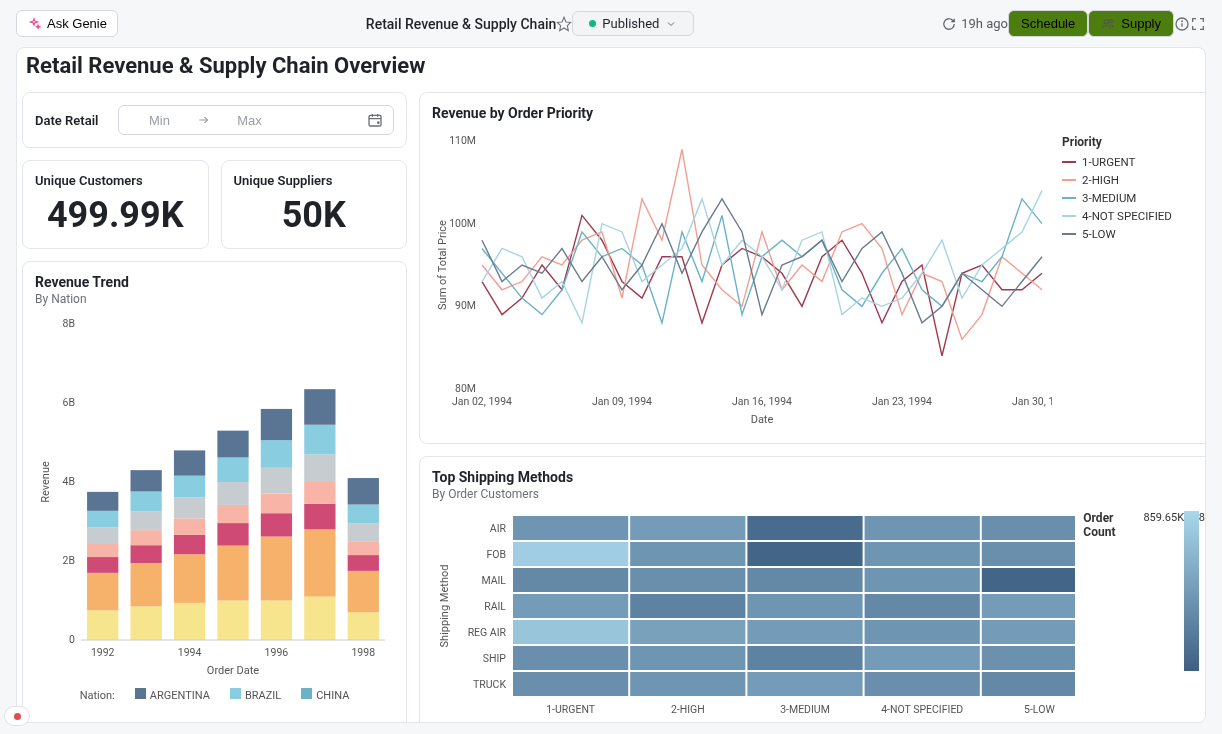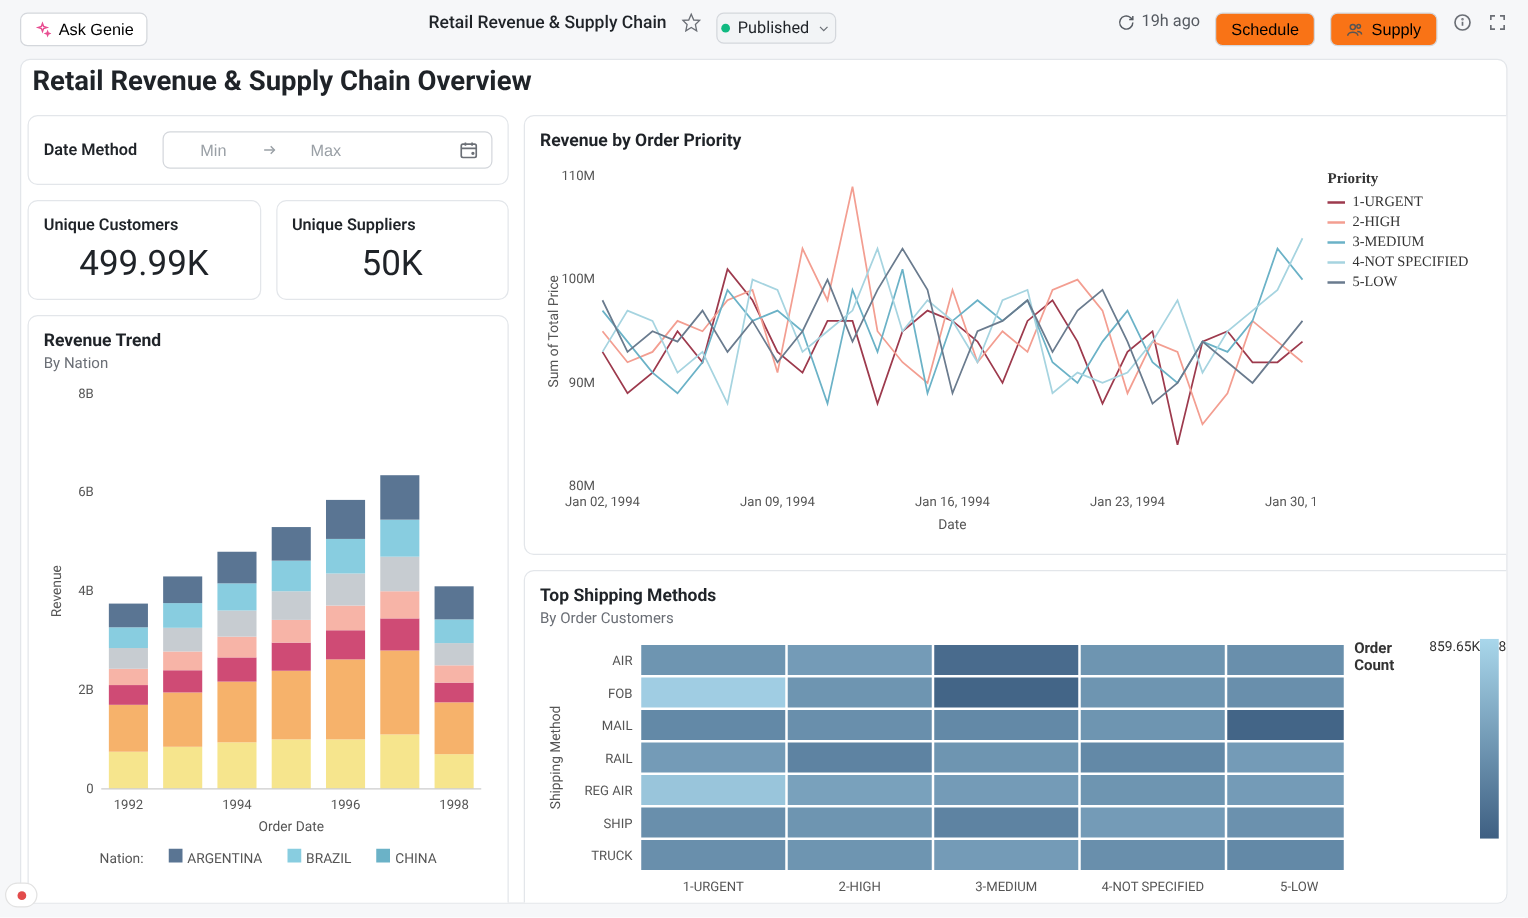--- a/index.html
+++ b/index.html
@@ -7,23 +7,23 @@
   font-family: -apple-system, BlinkMacSystemFont, "Segoe UI", Roboto, sans-serif;
   background: #f6f7f9;
   color: #1f2328;
   font-size: 13px;
   width: 1222px;
   height: 734px;
   overflow: hidden;
 }
 .topbar {
   display: flex;
-  align-items: flex-start;
+  align-items: center;
   padding: 10px 16px;
-  gap: 12px;
+  gap: 0;
 }
 .ask-genie {
   display: flex;
   align-items: center;
   gap: 6px;
   border: 1px solid #d4d7dc;
   border-radius: 6px;
   padding: 5px 10px;
   background: #fff;
   cursor: pointer;
@@ -32,30 +32,30 @@
 .genie-icon {
   width: 14px; height: 14px;
   color: #e84f92;
 }
 .spacer { flex: 1; }
 .page-title-top { font-size: 14px; font-weight: 500; }
 .star-icon { width:16px; height:16px; color:#6b6f76; cursor:pointer; }
 .pub-badge {
   display:flex; align-items:center; gap:6px;
   border:1px solid #d4d7dc; border-radius:6px;
-  padding:4px 3px; background:#f2f4f6; cursor:pointer;
+  padding:4px 16px; background:#f2f4f6; cursor:pointer;
 }
 .pub-dot { width:7px; height:7px; border-radius:50%; background:#10b981; }
 .chev-down { width:12px; height:12px; color:#6b6f76; }
 .refresh { display:flex; align-items:center; gap:5px; color:#555a61; cursor:pointer; }
 .refresh-icon { width:14px; height:14px; }
 .btn {
   display:flex; align-items:center; gap:6px;
   border:1px solid #d4d7dc; border-radius:6px;
-  padding:5px 12px; background:#f97316; cursor:pointer;
+  padding:5px 12px; background:#4d7c0f; cursor:pointer;
   font-size:13px;
 }
 .icon-btn { width:16px; height:16px; color:#6b6f76; cursor:pointer; }
 .dashboard {
   margin: 0 16px;
   border: 1px solid #e3e6ea;
   border-radius: 8px;
   background: #fff;
   padding: 5px;
   height: 676px;
@@ -82,30 +82,30 @@
   flex:1; display:flex; align-items:center; gap:8px;
   border:1px solid #d4d7dc; border-radius:6px; padding:6px 10px;
   color:#9aa0a6;
 }
 .date-input input { border:none; outline:none; width:60px; font-size:13px; color:#333;text-align:center; }
 .date-input input::placeholder { color:#9aa0a6; }
 .arrow-right { width:14px; height:14px; color:#9aa0a6; }
 .kpis { display:flex; gap:12px; }
 .kpi { flex:1; text-align:center; }
 .kpi-label { font-size:13px; font-weight:600; text-align:left; margin-bottom:6px; }
-.kpi-value { font-size:28px; font-weight:400; }
+.kpi-value { font-size:36px; font-weight:700; }
 .tile-title { font-weight:700; font-size:14px; }
 .tile-sub { font-size:12px; color:#6b6f76; margin-top:2px; }
 .chart-area { position:relative; margin-top:10px; }
 svg { display:block; }
 .tick-label { font-size:10.5px; fill:#555; }
 .axis-title { font-size:11px; fill:#555; }
 .legend-h { display:flex; gap:20px; font-size:11px; color:#555; align-items:center; justify-content:center; margin-top:2px;}
 .legend-h .sw { width:11px; height:11px; display:inline-block; margin-right:4px; }
-.legend-v { font-size:11.5px; color:#333;font-family:Liberation Serif, serif; }
+.legend-v { font-size:11.5px; color:#333; }
 .legend-v .row { display:flex; align-items:center; gap:6px; margin-bottom:4px; }
 .legend-v .line { width:14px; height:2px; }
 .legend-title { font-weight:700; font-size:12px; margin-bottom:6px; }
 .floating-bubble {
   position:absolute; bottom:8px; left:4px;
   width:26px; height:20px;
   border:1px solid #e2e2e2; border-radius:10px;
   background:#fff;
   display:flex; align-items:center; justify-content:center;
 }
@@ -168,21 +168,21 @@
       <polyline points="20 15 20 20 15 20"></polyline>
     </svg>
 </div>
 
 <div class="dashboard">
   <div class="dash-title">Retail Revenue &amp; Supply Chain Overview</div>
   <div class="grid">
 
     <div class="left-col">
       <div class="tile date-range-tile">
-        <span class="date-label">Date Method</span>
+        <span class="date-label">Date Retail</span>
         <div class="date-input">
           <input placeholder="Min" style="">
           <svg class="arrow-right" viewBox="0 0 24 24" fill="none" stroke="currentColor" stroke-width="2">
               <line x1="4" y1="12" x2="18" y2="12"></line>
               <polyline points="13 7 18 12 13 17"></polyline>
             </svg>
           <input placeholder="Max" style="">
           <svg style="width:16px;height:16px;color:#6b6f76;margin-left:auto" viewBox="0 0 24 24" fill="none" stroke="currentColor" stroke-width="2">
               <rect x="3" y="5" width="18" height="16" rx="2"></rect>
               <line x1="3" y1="10" x2="21" y2="10"></line>

